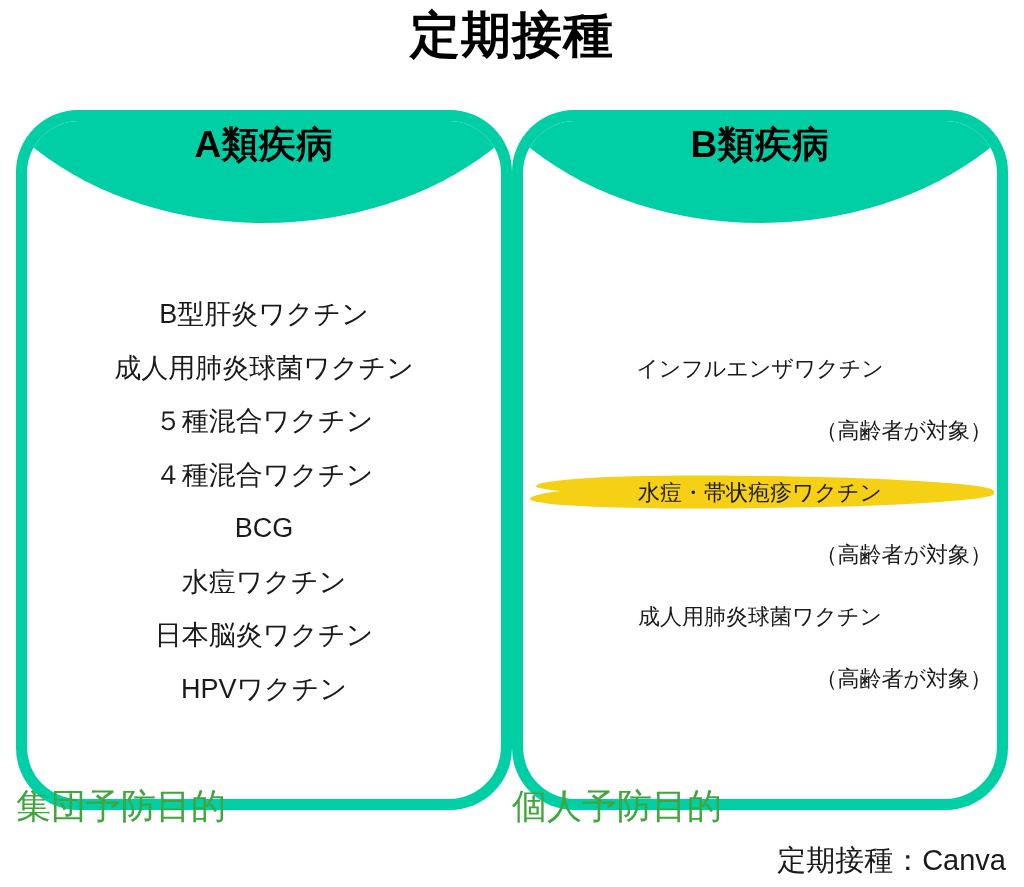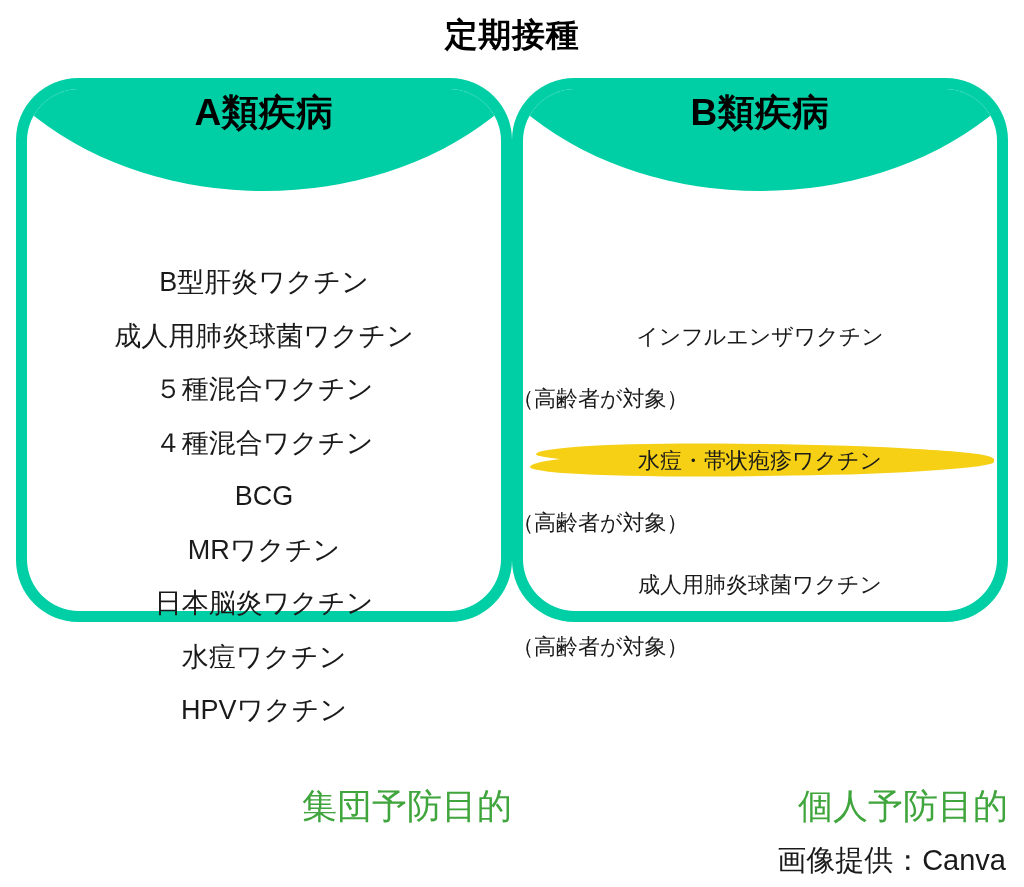--- a/index.html
+++ b/index.html
@@ -15,21 +15,21 @@
     position: relative;
   }
 
   
   .page-title {
     position: absolute;
     top: 4px;
     left: 0;
     width: 1024px;
     text-align: center;
-    font-size: 33px;
+    font-size: 50px;
     font-weight: bold;
     color: #000000;
     letter-spacing: 0.02em;
     line-height: 62px;
   }
 
   
   .cards {
     position: absolute;
     top: 78px;
@@ -37,22 +37,23 @@
     width: 992px;
     height: 700px;
     display: flex;
     flex-direction: row;
     align-items: stretch;
   }
 
   .card {
     position: relative;
     width: 496px;
-    height: 544px;
+    height: 700px;
     flex: 0 0 496px;
+    margin-top: 32px;
   }
 
   
   .card-shell {
     position: absolute;
     inset: 0;
     background: #00CFA5;
     border-radius: 62px;
   }
 
@@ -115,21 +116,22 @@
     line-height: 62px;
   }
 
   .list-item {
     white-space: nowrap;
     position: relative;
   }
 
   
   .note-line {
-    text-align: left;
+    text-align: right;
+    padding-right: 16px;
   }
 
   
   .hl-line {
     position: relative;
     display: block;
     text-align: center;
   }
   .hl-line .hl-text {
     position: relative;
@@ -163,21 +165,21 @@
     position: absolute;
     top: 780px;
     left: 16px;
     width: 992px;
     height: 58px;
     display: flex;
     flex-direction: row;
   }
   .caption {
     width: 496px;
-    text-align: right;
+    text-align: left;
     font-size: 35px;
     line-height: 52px;
     color: #3FA53C;
   }
 
   
   .footer-credit {
     position: absolute;
     right: 18px;
     bottom: 8px;
@@ -199,23 +201,22 @@
     <div class="card-page">
       <div class="card-arc"></div>
     </div>
     <div class="card-header">A類疾病</div>
     <div class="card-list">
       <div class="list-item">B型肝炎ワクチン</div>
       <div class="list-item">成人用肺炎球菌ワクチン</div>
       <div class="list-item">５種混合ワクチン</div>
       <div class="list-item">４種混合ワクチン</div>
       <div class="list-item">BCG</div>
-      <div class="list-item">MRワクチン</div>
+      <div class="list-item">水痘ワクチン</div>
       <div class="list-item">日本脳炎ワクチン</div>
-      <div class="list-item">水痘ワクチン</div>
       <div class="list-item">HPVワクチン</div>
     </div>
   </div>
 
   <div class="card b">
     <div class="card-shell"></div>
     <div class="card-page">
       <div class="card-arc"></div>
     </div>
     <div class="card-header">B類疾病</div>
@@ -233,13 +234,13 @@
     </div>
   </div>
 
 </div>
 
 <div class="captions">
   <div class="caption">集団予防目的</div>
   <div class="caption">個人予防目的</div>
 </div>
 
-<div class="footer-credit">画像提供：Canva</div>
+<div class="footer-credit">定期接種：Canva</div>
 
 </body></html>

